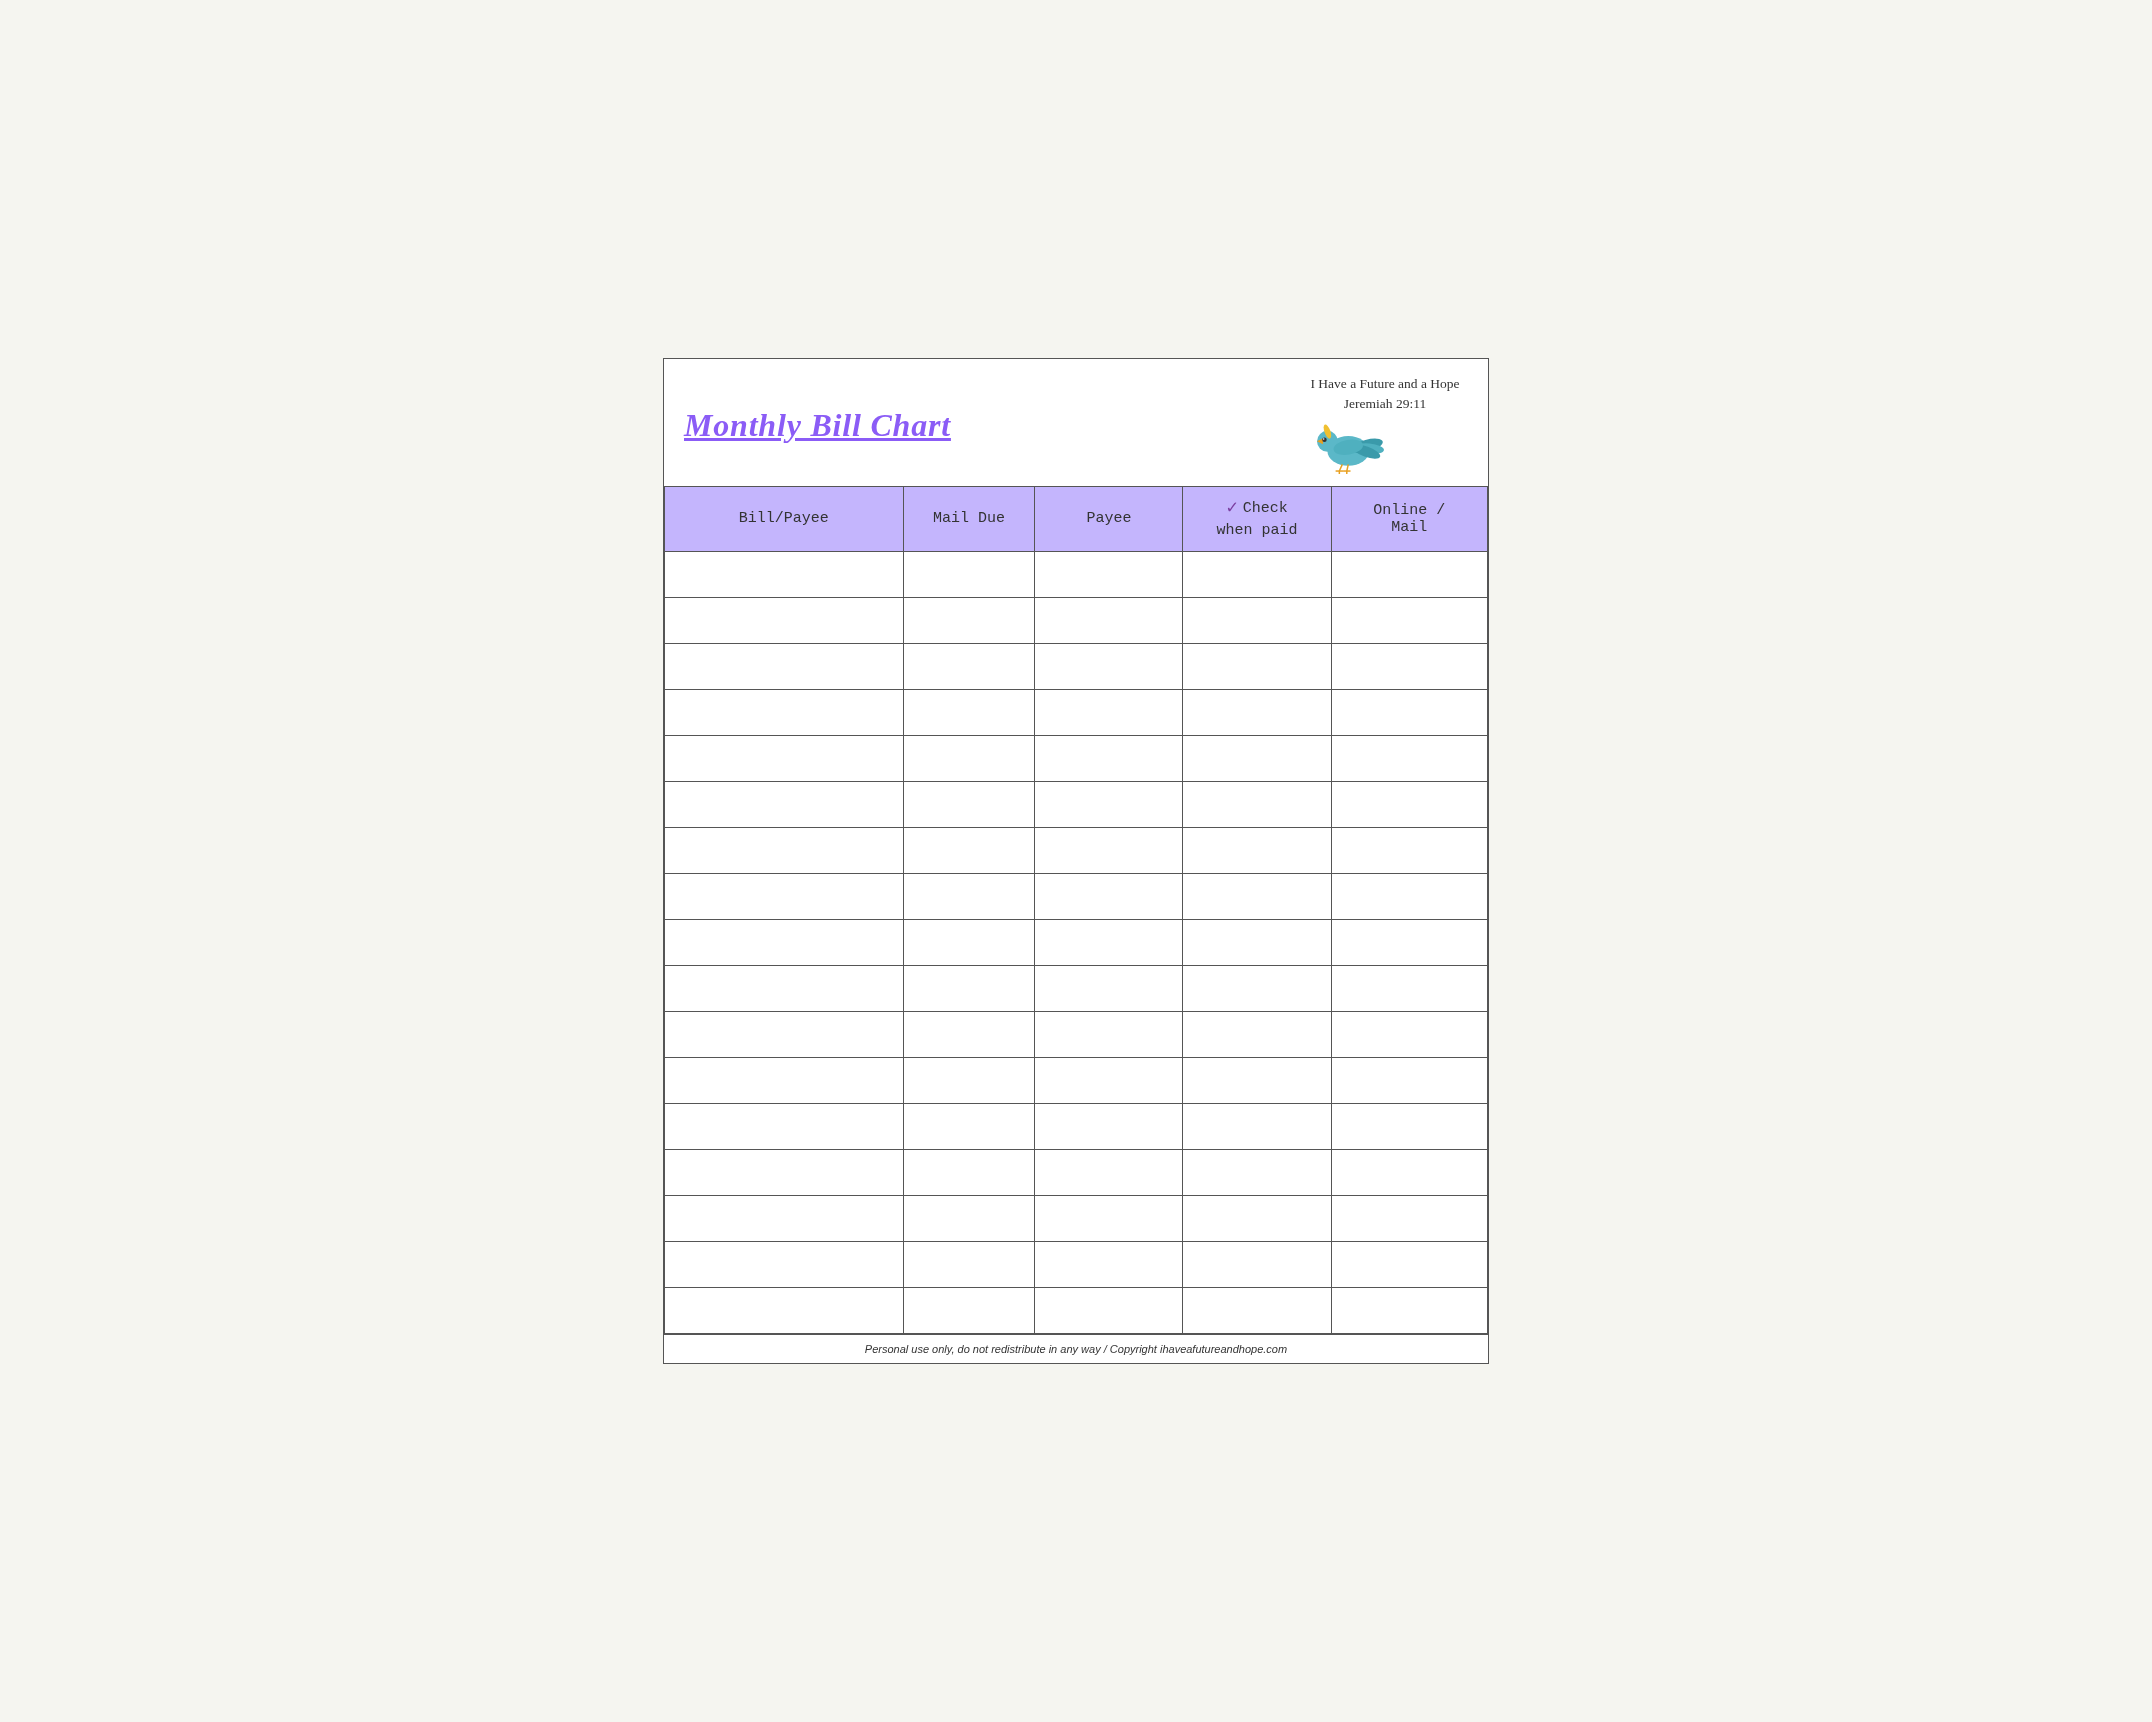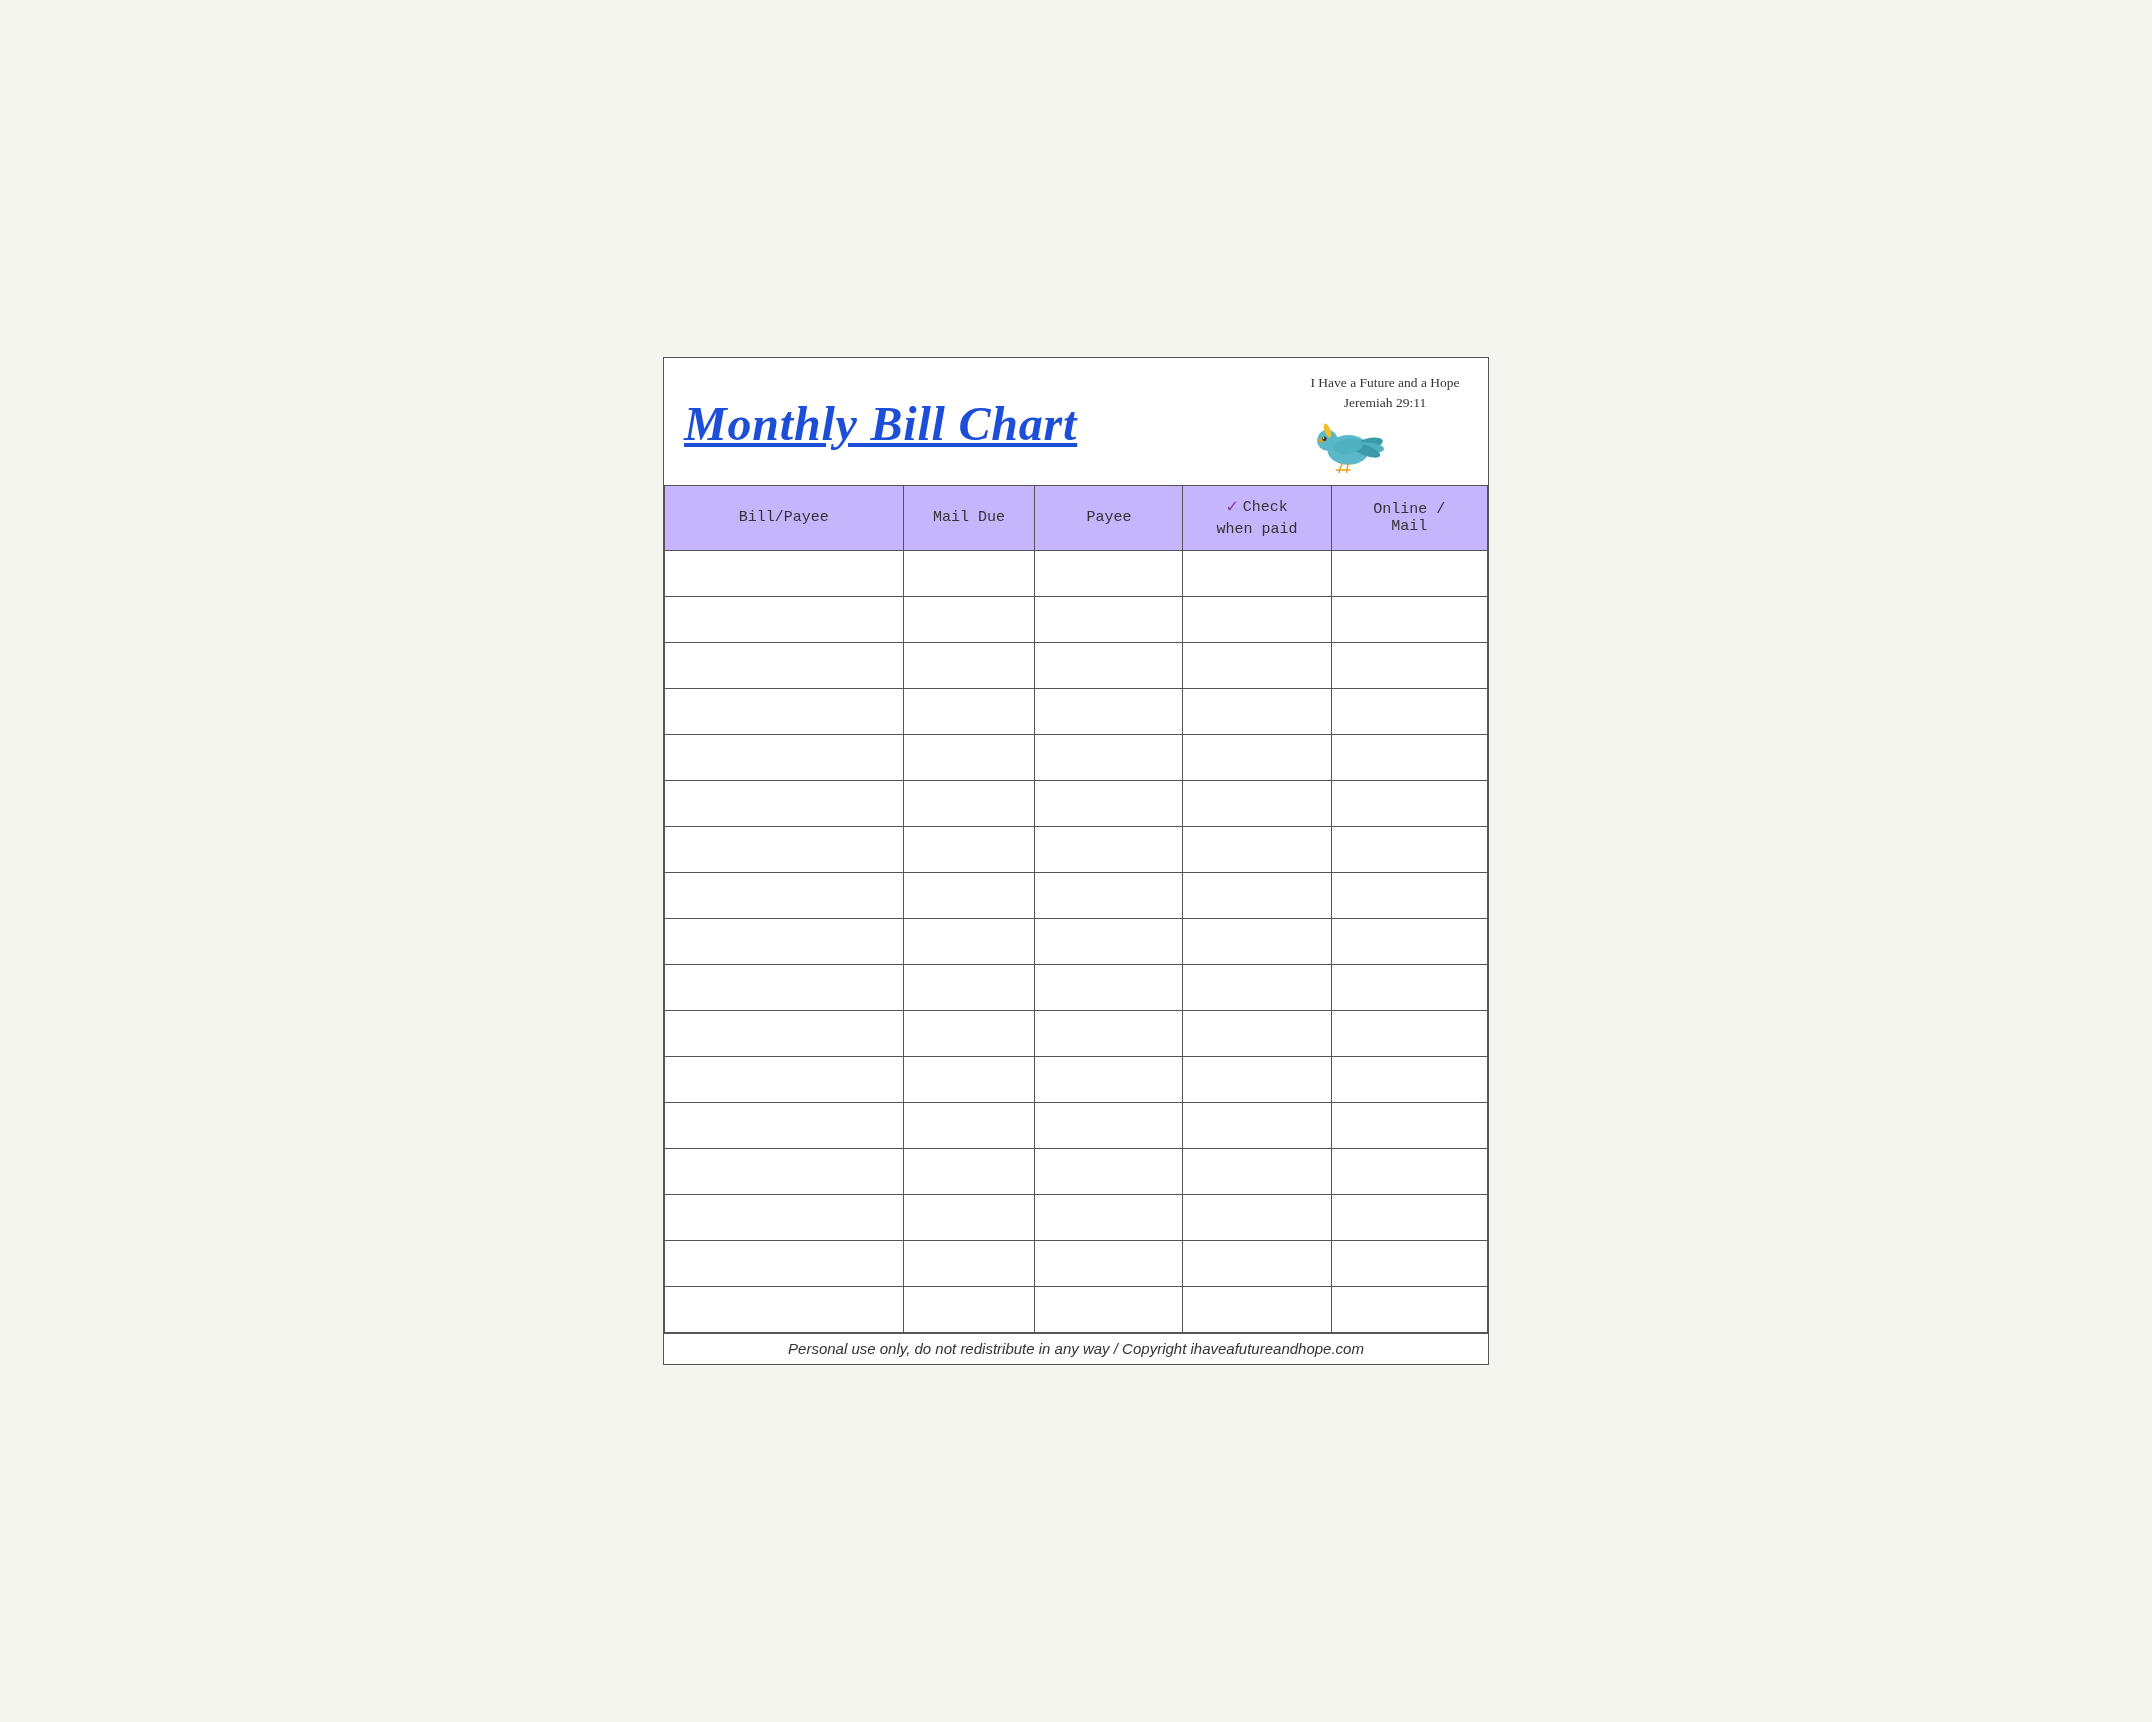--- a/index.html
+++ b/index.html
@@ -33,23 +33,23 @@
       padding: 15px 20px 8.4px 20px;
       border-bottom: 1.7px solid #555;
     }
 
     .title-area {
       flex: 1;
     }
 
     .main-title {
       font-family: 'Palatino Linotype', Palatino, 'Book Antiqua', serif;
-      font-size: 48px;
+      font-size: 32px;
       font-weight: bold;
-      color: #1d4ed8;
+      color: #8b5cf6;
       font-style: italic;
       text-decoration: underline;
       letter-spacing: 0.8px;
       line-height: 1.1;
     }
 
     .tagline-area {
       display: flex;
       flex-direction: column;
       align-items: flex-start;
@@ -135,21 +135,21 @@
 
     
     .footer {
       border-top: 1.7px solid #555;
       padding: 6.7px 13.5px;
       text-align: center;
     }
 
     .footer-text {
       font-family: Arial, sans-serif;
-      font-size: 15px;
+      font-size: 11px;
       color: #333;
       font-style: italic;
     }
   </style>
 </head>
 <body>
 
 <div class="page-container">
 
   <div class="header">

